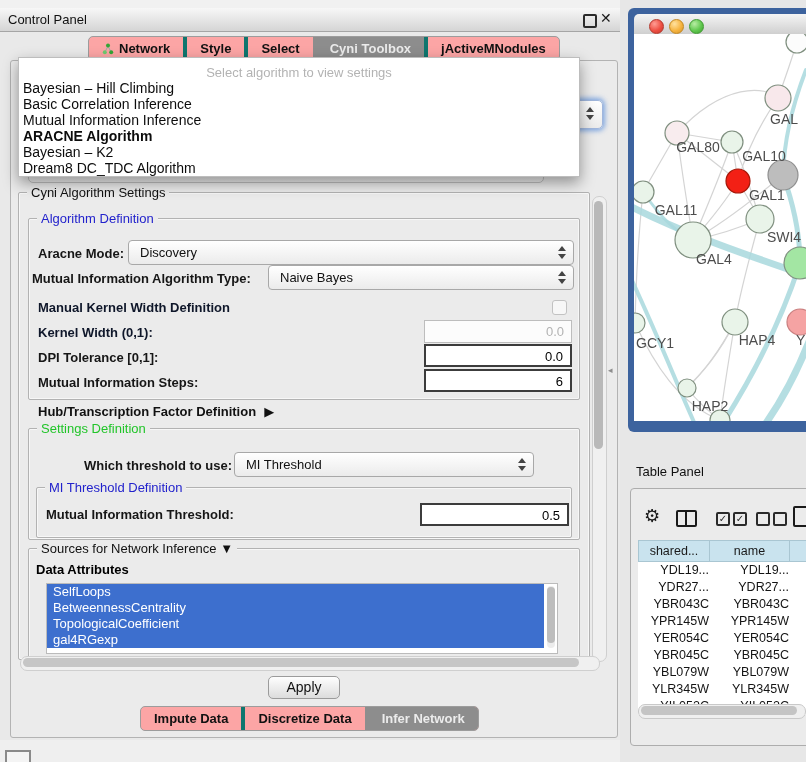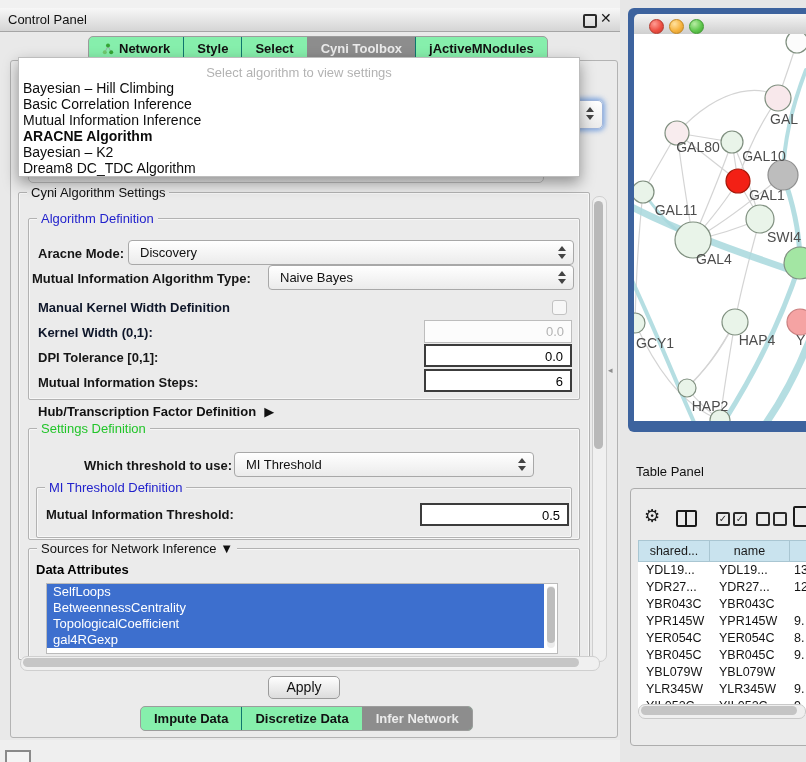--- a/index.html
+++ b/index.html
@@ -9,24 +9,24 @@
   
   #top-strip{left:0;top:0;width:806px;height:8px;background:#f1f1f1;border-bottom:1px solid #dcdcdc;}
   
   #cp-win{left:0;top:8px;width:620px;height:732px;background:#e9e9e9;border-right:1px solid #c8c8c8;}
   #cp-titlebar{left:0;top:8px;width:620px;height:23px;background:linear-gradient(#f7f7f7,#d5d5d5);
                border-bottom:1px solid #a5a5a5;}
   #cp-title{left:8px;top:12px;font-size:13px;color:#101010;}
   #cp-float{left:583px;top:14px;width:10px;height:10px;border:2px solid #2a2a2a;border-radius:2px;}
   #cp-close{left:600px;top:10px;font-size:14px;font-weight:bold;color:#1a1a1a;}
   
-  .tabbar{display:flex;border:1px solid #9c9c9c;border-radius:5px;overflow:hidden;background:#86efac;height:23px;}
+  .tabbar{display:flex;border:1px solid #9c9c9c;border-radius:5px;overflow:hidden;background:#fca5a5;height:23px;}
   #cp-tabs{left:88px;top:36px;}
   .tab{display:flex;align-items:center;padding:0 13px;font-size:13px;font-weight:600;color:#111;
-       border-left:1px solid #0f766e;white-space:nowrap;}
+       border-left:4px solid #0f766e;white-space:nowrap;}
   .tab:first-child{border-left:none;}
   .tab.sel{background:#8d8d8d;color:#ececec;border-left-color:#8d8d8d;}
   .tab .ticon{margin-right:5px;display:inline-flex;}
   
   #cp-outer{left:10px;top:60px;width:606px;height:676px;border:1px solid #b3b3b3;border-radius:3px;background:#ebebeb;}
   
   #bg-combo{left:28px;top:156px;width:502px;height:25px;border:1px solid #c0c0c0;border-radius:5px;
             background:linear-gradient(#fdfdfd,#ededed);color:#aeaeae;font-size:13px;line-height:24px;padding-left:12px;}
   #bg-combo2{left:560px;top:100px;width:41px;height:27px;border:1px solid #a0b6dc;border-radius:5px;
              background:linear-gradient(#fff,#ebebeb);box-shadow:0 0 5px 2px rgba(95,145,220,.75);}
@@ -113,21 +113,21 @@
   #tb-cols:before{content:"";position:absolute;left:7px;top:0;width:2px;height:13px;background:#1a1a1a;}
   .ckbox{width:10px;height:10px;border:2px solid #2a2a2a;border-radius:2px;display:inline-block;
          font-size:10px;line-height:10px;text-align:center;color:#2a2a2a;font-weight:bold;}
   #tb-checks{left:716px;top:512px;display:flex;gap:3px;}
   #tb-unchecks{left:756px;top:512px;display:flex;gap:3px;}
   #tb-file{left:793px;top:506px;width:13px;height:17px;border:2px solid #1a1a1a;border-radius:2px;background:#ebebeb;}
   #table{left:638px;top:540px;width:220px;background:#fff;}
   #thead{display:flex;height:22px;background:#c9e3ee;border:1px solid #a9c6d2;box-sizing:border-box;}
   .th-cell{font-size:12.5px;color:#1a1a1a;text-align:center;line-height:20px;border-right:1px solid #a9c6d2;overflow:hidden;white-space:nowrap;}
   .tr{display:flex;height:17px;background:#fff;}
-  .td{font-size:12.5px;color:#141414;line-height:17px;white-space:nowrap;overflow:hidden;}
+  .td{font-size:12.5px;color:#141414;line-height:17px;white-space:nowrap;overflow:hidden;text-align:right;}
   .c0{width:71px;padding-left:8px;box-sizing:border-box;}
   .c1{width:80px;padding-left:10px;box-sizing:border-box;}
   .c2{width:60px;padding-left:5px;box-sizing:border-box;}
   #tbl-hscroll{left:638px;top:704px;width:166px;height:13px;background:#efefef;border:1px solid #c9c9c9;border-radius:7px;z-index:5;}
   #tbl-hscroll .th{position:absolute;left:2px;top:1px;width:156px;height:9px;background:#c4c4c4;border-radius:5px;}
   
   #mini-icon{left:5px;top:750px;width:22px;height:16px;border:2px solid #8a8a8a;background:#f4f4f4;}
   #bottom-strip{left:0;top:740px;width:620px;height:22px;background:#efefef;}
 </style>
 </head>

